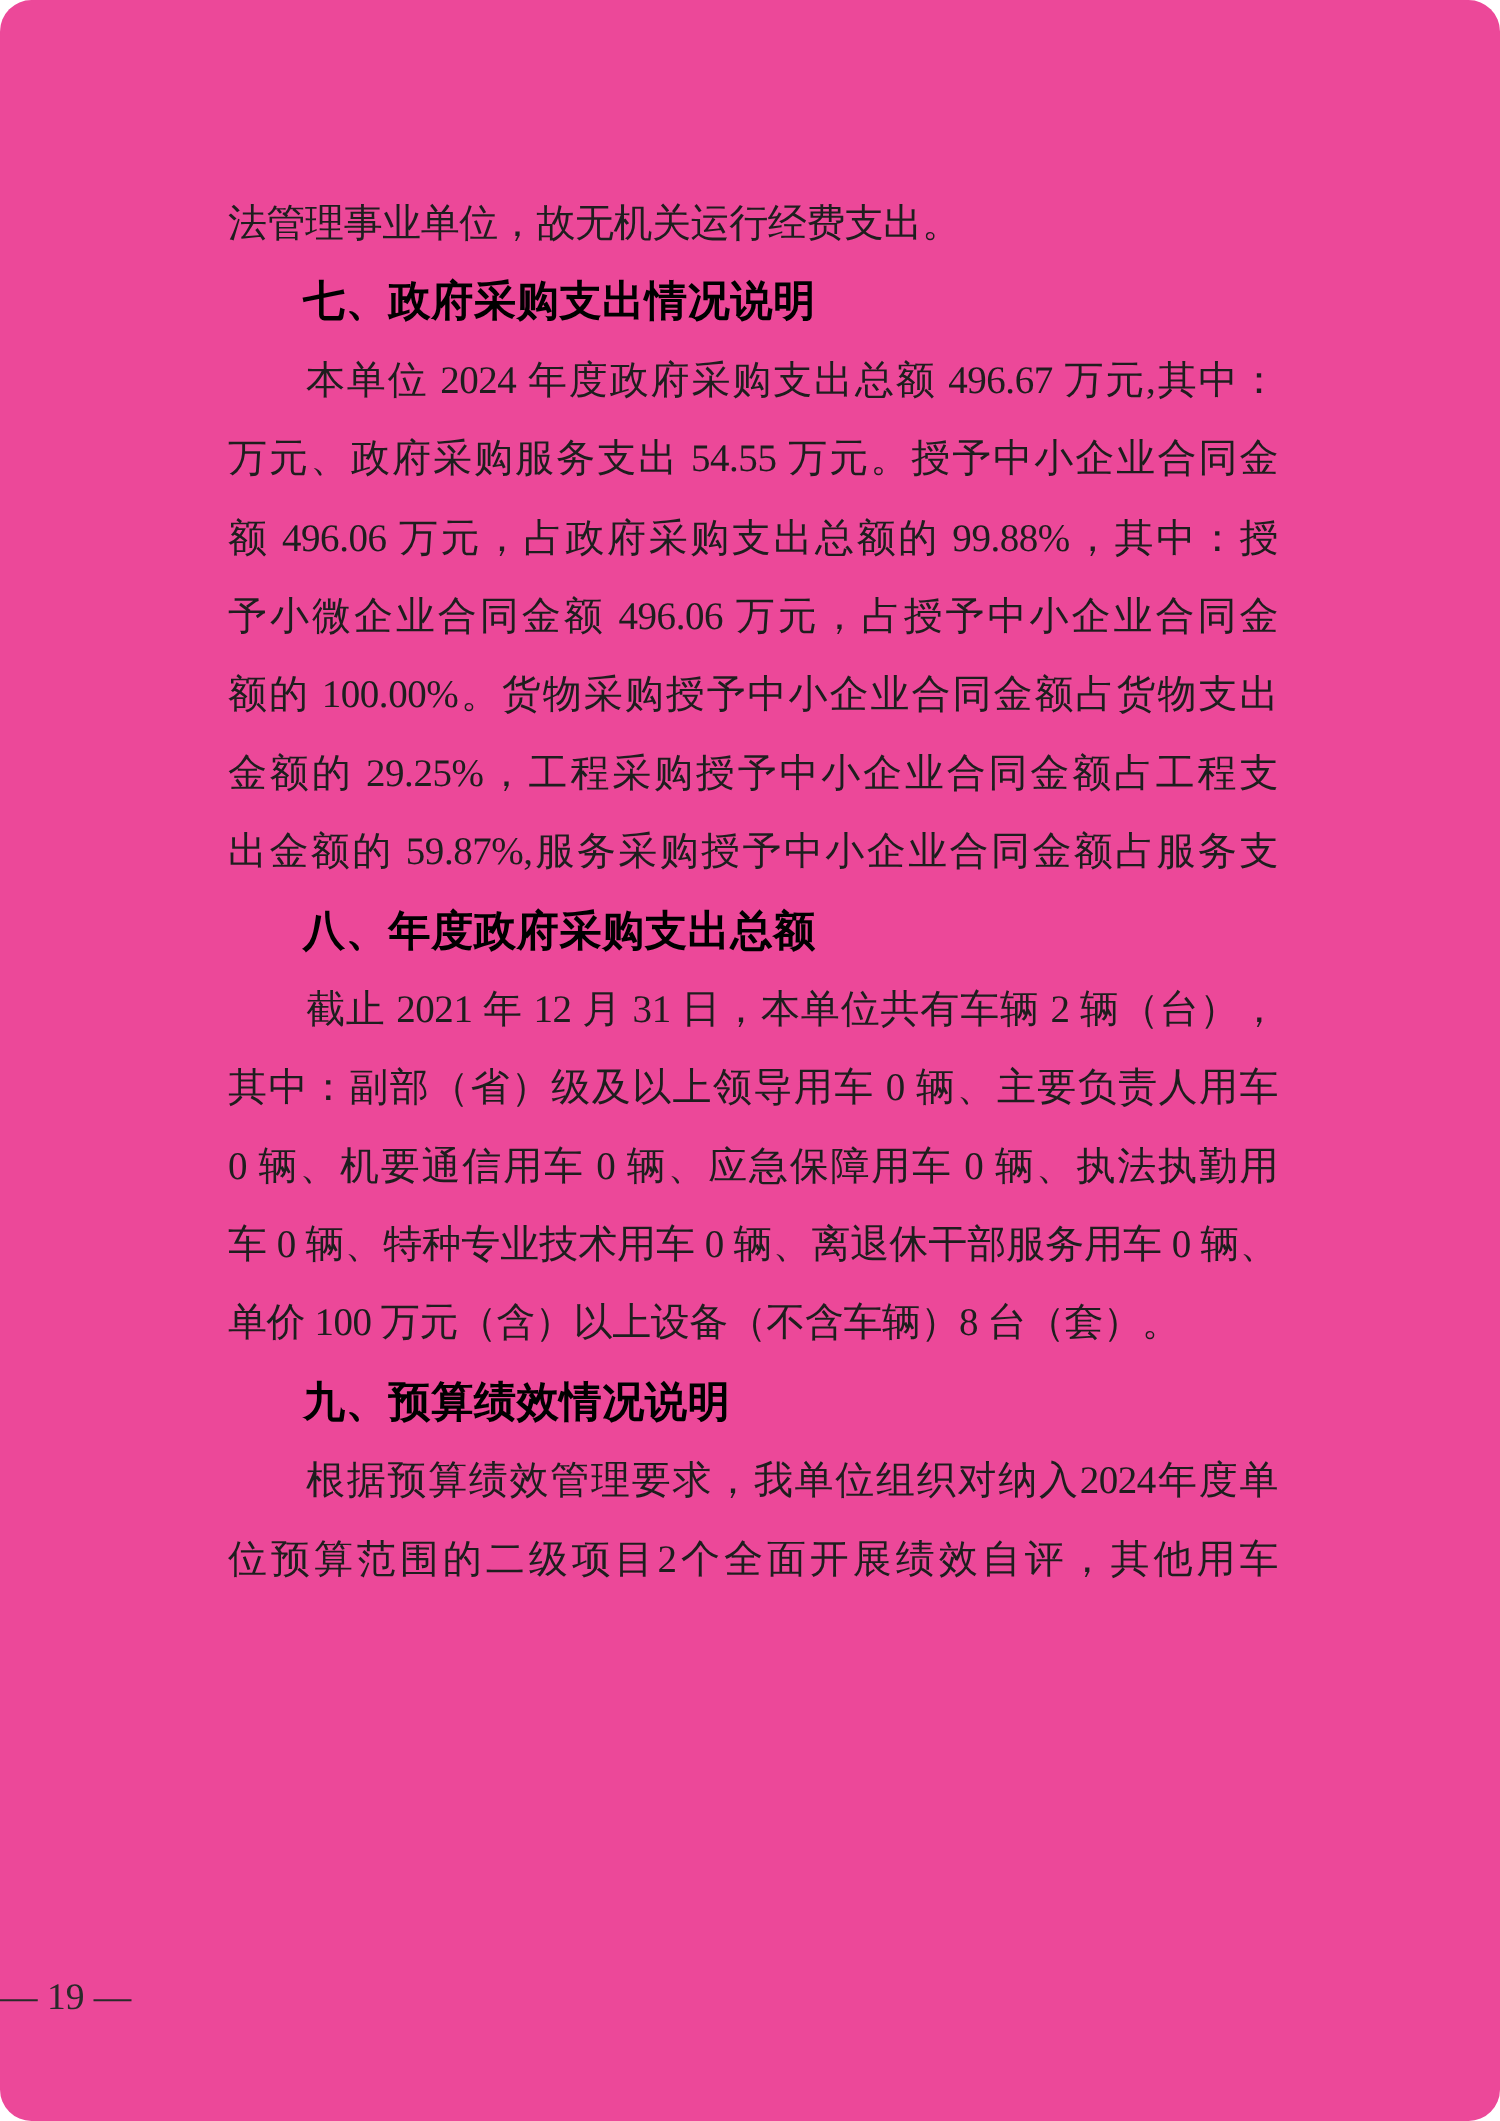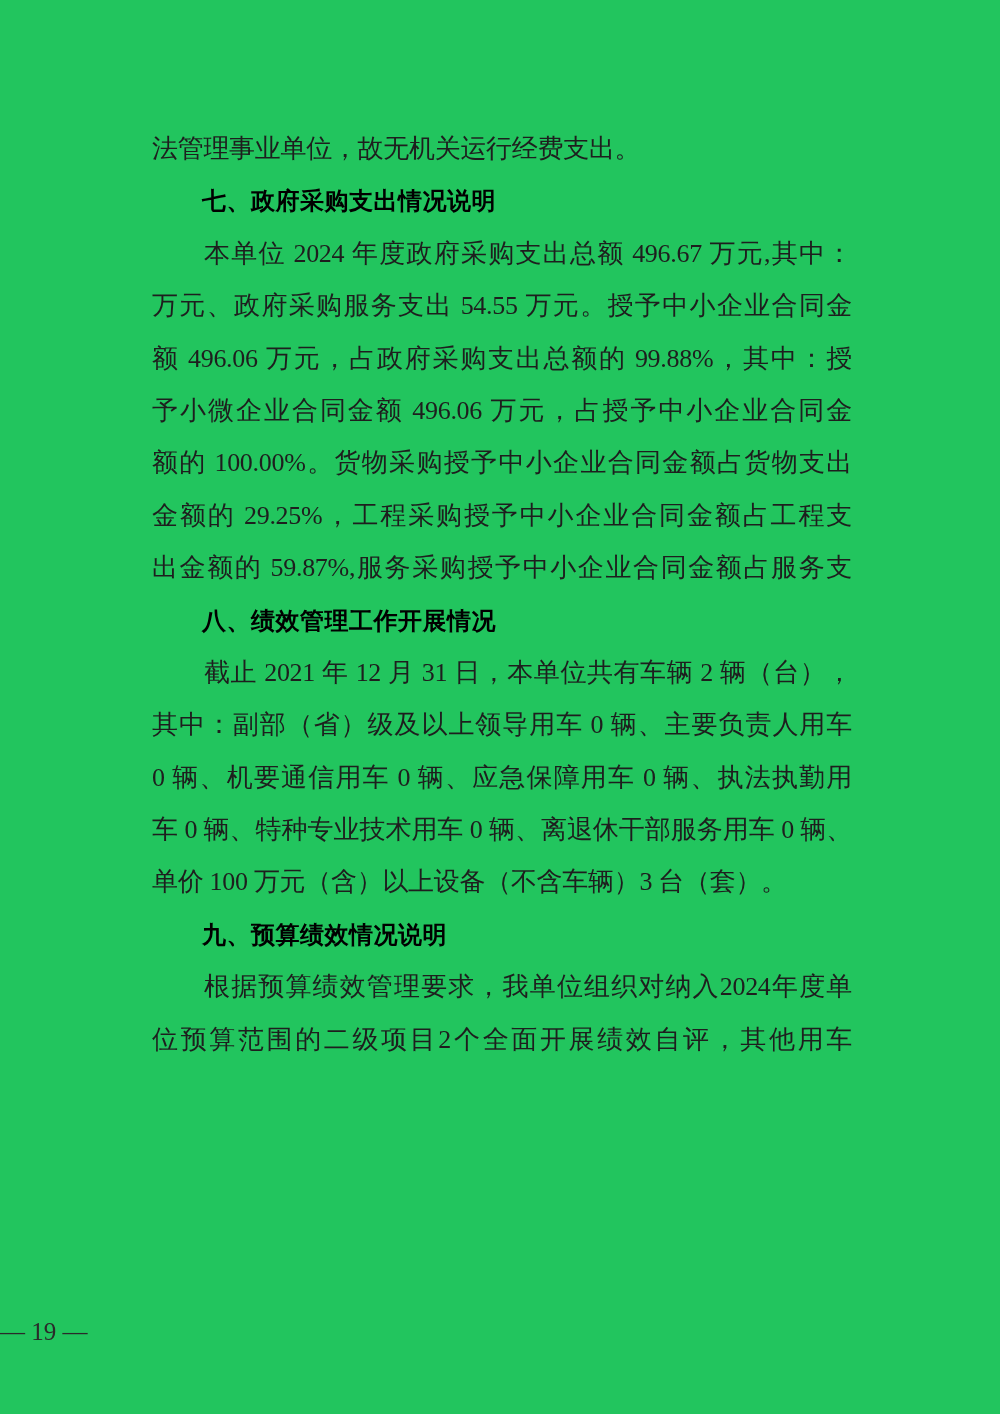--- a/index.html
+++ b/index.html
@@ -9,21 +9,22 @@
     }
     body {
       position: relative;
       height: 1414px;
       overflow: hidden;
       font-family: "Liberation Serif", "DejaVu Serif", serif;
     }
     .page {
       position: absolute;
       inset: 0;
-      background: #22c55e;
+      background: #ec4899;
+      border-radius: 21px;
     }
     .content {
       position: absolute;
       left: 152px;
       top: 123px;
       width: 700px;
     }
     .line {
       height: 52.4px;
       line-height: 52.4px;
@@ -38,21 +39,21 @@
     }
     
     .first { text-indent: 2em; }
     
     .last { text-align-last: left; }
     
     .h {
       font-family: Liberation Sans, sans-serif;
       font-weight: 700;
       color: #000000;
-      font-size: 24px;
+      font-size: 28px;
       padding-left: 50px;
       text-align: center;
       text-align-last: left;
       letter-spacing: 0.5px;
     }
     .footer {
       position: absolute;
       top: 1306px;
       left: 0;
       width: 1000px;
@@ -71,25 +72,25 @@
   <div class="content">
     <div class="line last">法管理事业单位，故无机关运行经费支出。</div>
     <div class="line h">七、政府采购支出情况说明</div>
     <div class="line first">本单位 2024 年度政府采购支出总额 496.67 万元,其中：</div>
     <div class="line">万元、政府采购服务支出 54.55 万元。授予中小企业合同金</div>
     <div class="line">额 496.06 万元，占政府采购支出总额的 99.88%，其中：授</div>
     <div class="line">予小微企业合同金额 496.06 万元，占授予中小企业合同金</div>
     <div class="line">额的 100.00%。货物采购授予中小企业合同金额占货物支出</div>
     <div class="line">金额的 29.25%，工程采购授予中小企业合同金额占工程支</div>
     <div class="line">出金额的 59.87%,服务采购授予中小企业合同金额占服务支</div>
-    <div class="line h">八、绩效管理工作开展情况</div>
+    <div class="line h">八、年度政府采购支出总额</div>
     <div class="line first">截止 2021 年 12 月 31 日，本单位共有车辆 2 辆（台），</div>
     <div class="line">其中：副部（省）级及以上领导用车 0 辆、主要负责人用车</div>
     <div class="line">0 辆、机要通信用车 0 辆、应急保障用车 0 辆、执法执勤用</div>
     <div class="line">车 0 辆、特种专业技术用车 0 辆、离退休干部服务用车 0 辆、</div>
-    <div class="line last">单价 100 万元（含）以上设备（不含车辆）3 台（套）。</div>
+    <div class="line last">单价 100 万元（含）以上设备（不含车辆）8 台（套）。</div>
     <div class="line h">九、预算绩效情况说明</div>
     <div class="line first">根据预算绩效管理要求，我单位组织对纳入2024年度单</div>
     <div class="line">位预算范围的二级项目2个全面开展绩效自评，其他用车</div>
   </div>
 
   <div class="footer">— 19 —</div>
 </div>
 
 </body></html>

